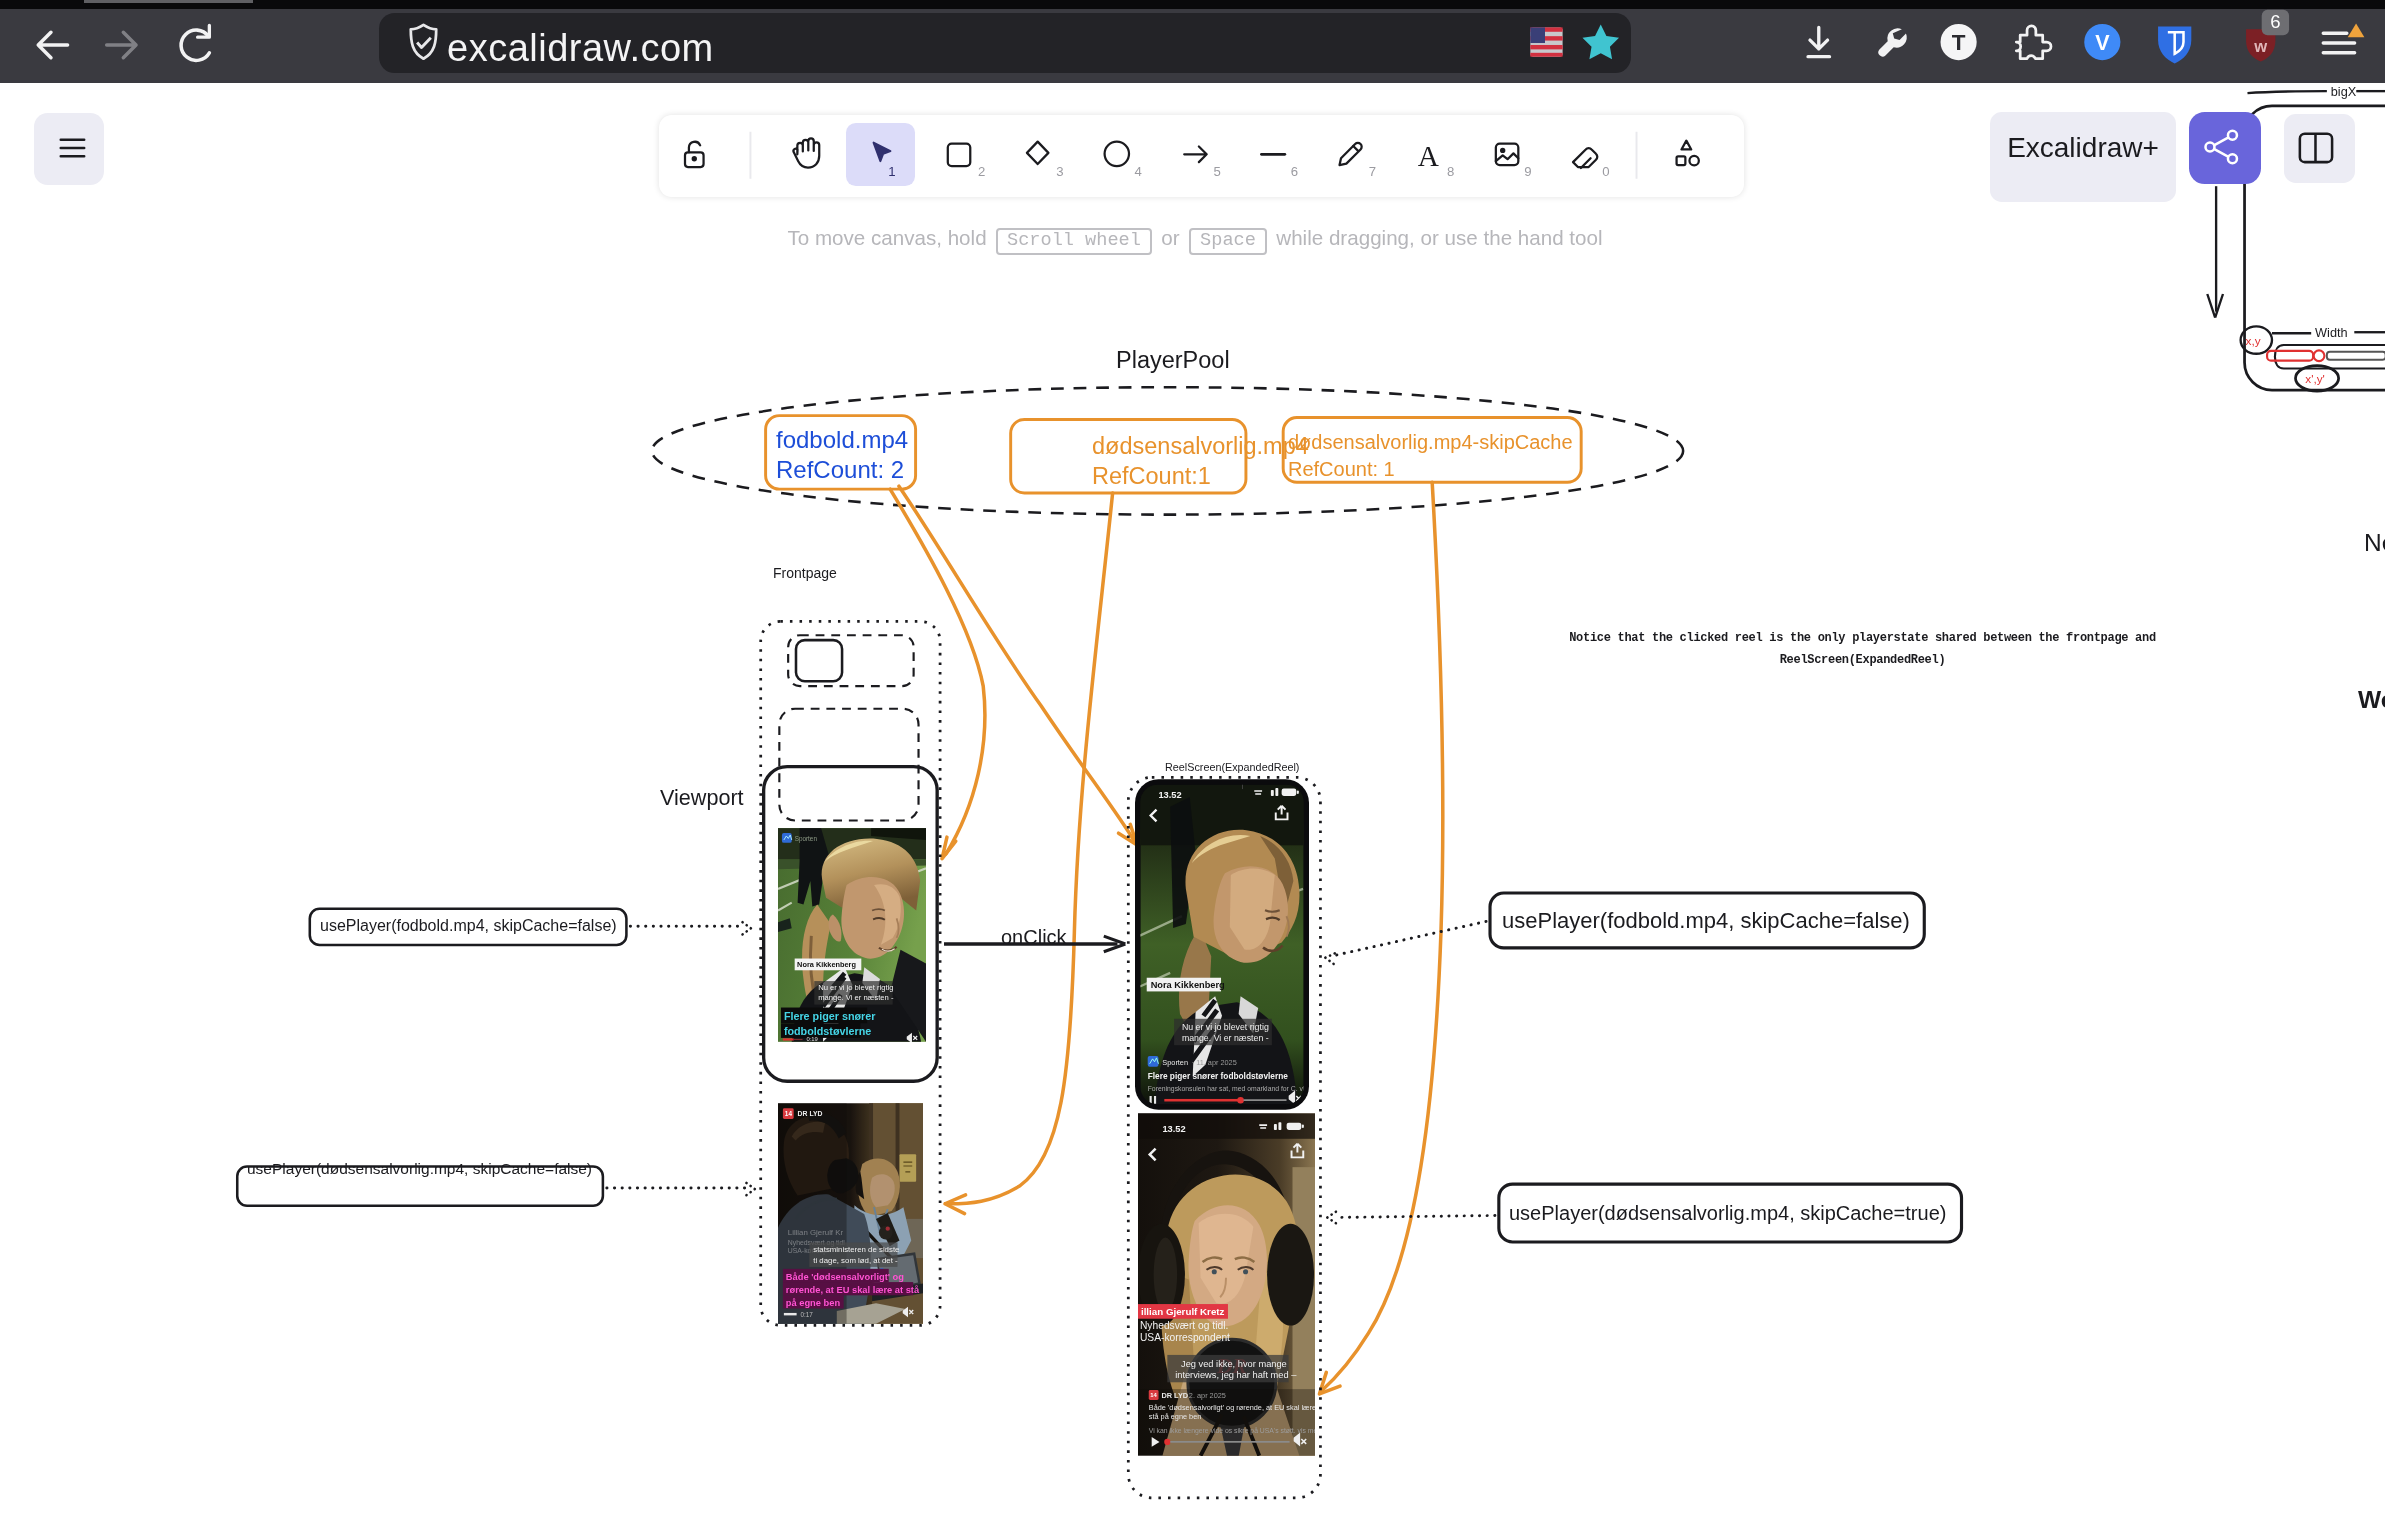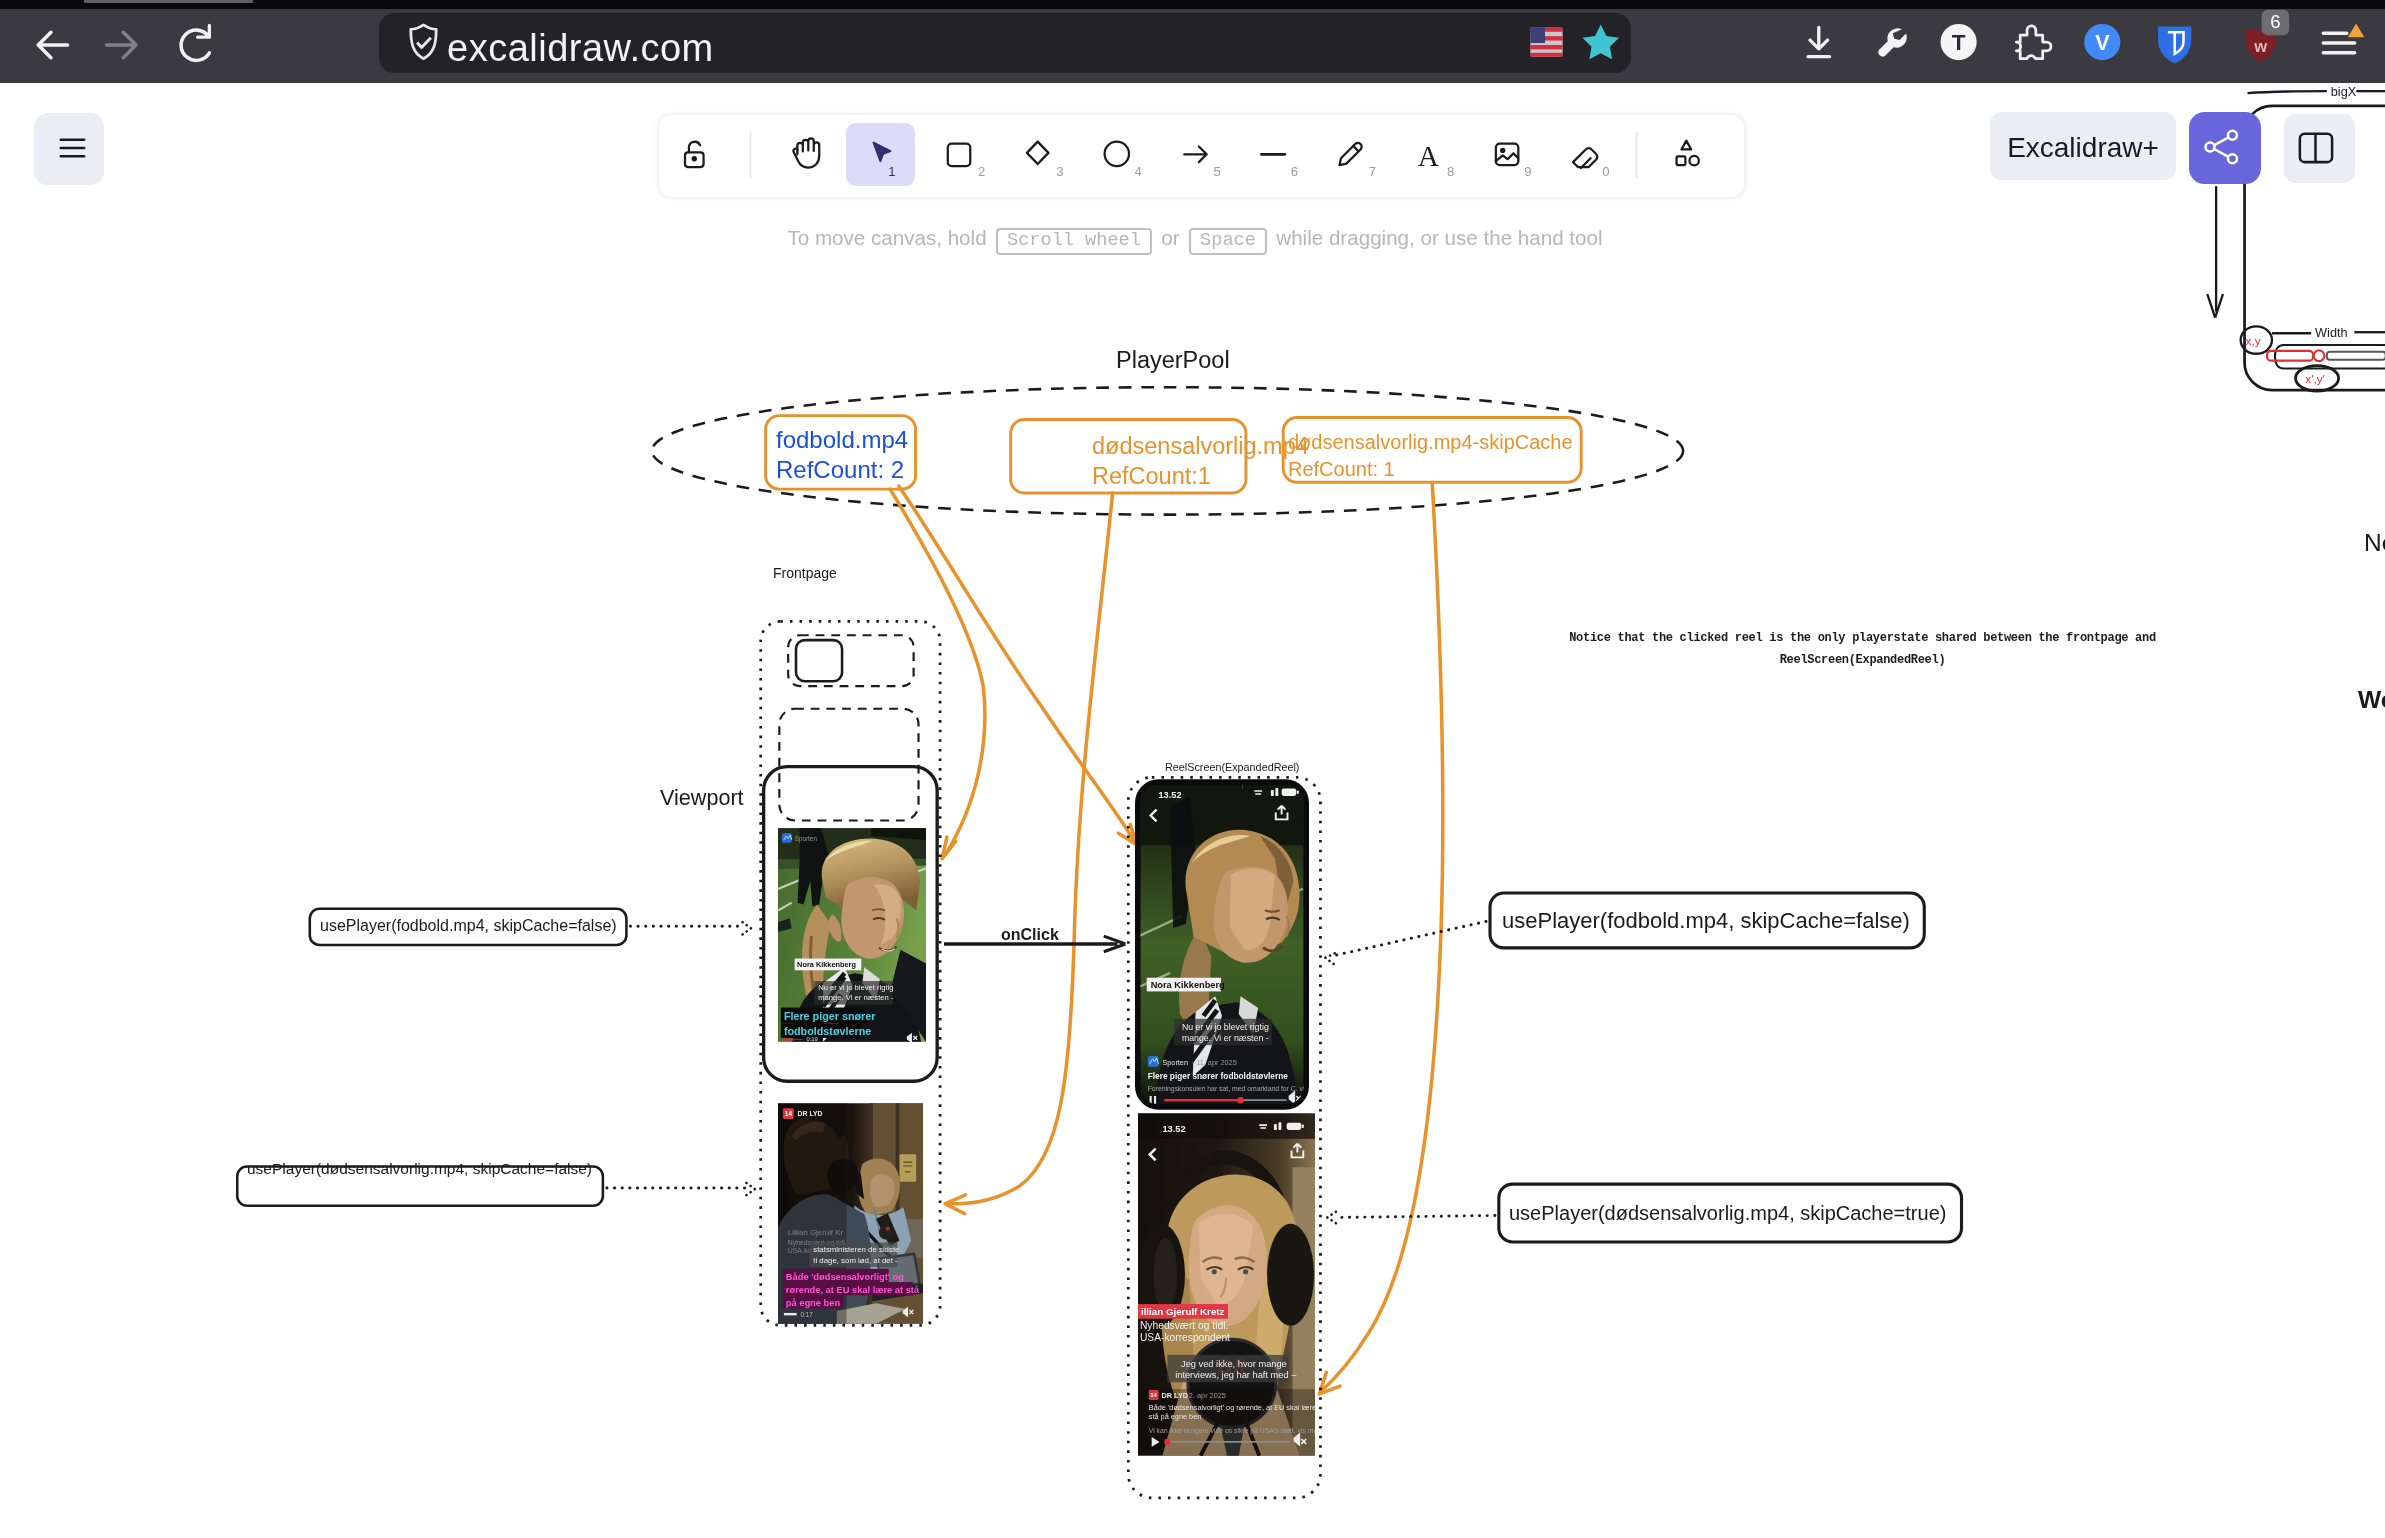--- a/index.html
+++ b/index.html
@@ -9,21 +9,21 @@
   
   #topstrip { left:0; top:0; width:2386px; height:8.8px; background:#09090b; }
   #chrome { left:0; top:8.8px; width:2386px; height:74px; background:#3a3a40; }
   #urlpill { left:379px; top:12.7px; width:1252px; height:60px; border-radius:15.7px; background:#232327; }
   #urltext { left:447px; top:26.5px; color:#f4f4f5; font-size:38px; letter-spacing:0.5px; }
   
   #hamburger { left:34px; top:113px; width:70px; height:72px; border-radius:13.7px; background:#ececf4; }
   #toolbar { left:659px; top:115px; width:1085px; height:82px; border-radius:12.7px; background:#ffffff;
      box-shadow:0 0 5.9px rgba(0,0,0,0.12); }
   #selbox { left:846px; top:123px; width:69px; height:63px; border-radius:9.8px; background:#dcdcf9; }
-  #plusbtn { left:1990px; top:112px; width:186px; height:68px; border-radius:11.8px; background:#ececf4;
+  #plusbtn { left:1990px; top:112px; width:186px; height:90px; border-radius:11.8px; background:#ececf4;
      color:#1b1b1f; font-size:28px; text-align:center; line-height:71px; }
   #sharebtn { left:2189px; top:112px; width:72px; height:72px; border-radius:15.7px; background:#6965db; }
   #librarybtn { left:2284px; top:114px; width:71px; height:69px; border-radius:11.8px; background:#ececf4; }
   #hint { left:0; top:226px; width:2390px; text-align:center; color:#b6b6ba; font-size:20.6px; }
   .kbd { display:inline-block; border:2px solid #c0c0c4; border-radius:4px; padding:0 8.8px 2px 8.8px;
      font-family:"Liberation Mono", monospace; font-size:18.6px; margin:0 3.9px; }
   
   .hd { color:#1b1b1f; white-space:nowrap; }
   .mono { font-family:"Liberation Mono", monospace; }
 </style>
@@ -534,21 +534,21 @@
   <path d="M 160 332 l 5 -4 v 11 l -5 -4 z M 167 333 l 5 5 m 0 -5 l -5 5" stroke="#eee" stroke-width="1.6" fill="#eee"></path>
 </svg>
 
 <div class="abs hd" style="left:1084px;top:347px;font-size:23.5px;margin-left:32px;">PlayerPool</div>
 <div class="abs hd" style="left:776px;top:425px;font-size:24px;color:#1d4ed8;line-height:30px;">fodbold.mp4<br>RefCount: 2</div>
 <div class="abs hd" style="left:1080px;top:431px;font-size:23.5px;color:#e8922c;line-height:30px;margin-left:12px;">dødsensalvorlig.mp4<br>RefCount:1</div>
 <div class="abs hd" style="left:1288px;top:429px;font-size:20px;color:#e8922c;line-height:26.5px;">dødsensalvorlig.mp4-skipCache<br>RefCount: 1</div>
 <div class="abs hd" style="left:773px;top:565px;font-size:14px;">Frontpage</div>
 <div class="abs hd" style="left:660px;top:785px;font-size:21.6px;">Viewport</div>
 <div class="abs hd" style="left:1165px;top:761px;font-size:10.8px;">ReelScreen(ExpandedReel)</div>
-<div class="abs hd" style="left:1001px;top:926px;font-size:16px;font-weight:bold;">onClick</div>
+<div class="abs hd" style="left:1001px;top:926px;font-size:20px;">onClick</div>
 <div class="abs hd mono" style="left:1539px;top:627px;font-size:12px;width:647px;text-align:center;line-height:22px;font-weight:600;white-space:normal;letter-spacing:-0.3px;">Notice that the clicked reel is the only playerstate shared between the frontpage and ReelScreen(ExpandedReel)</div>
 <div class="abs hd" style="left:320px;top:917px;font-size:16px;">usePlayer(fodbold.mp4, skipCache=false)</div>
 <div class="abs hd" style="left:247px;top:1160px;font-size:15.5px;">usePlayer(dødsensalvorlig.mp4, skipCache=false)</div>
 <div class="abs hd" style="left:1502px;top:908px;font-size:22px;">usePlayer(fodbold.mp4, skipCache=false)</div>
 <div class="abs hd" style="left:1509px;top:1202px;font-size:20px;">usePlayer(dødsensalvorlig.mp4, skipCache=true)</div>
 <div class="abs hd" style="left:2364px;top:529px;font-size:24.5px;">No</div>
 <div class="abs hd" style="left:2358px;top:686px;font-size:24.5px;font-weight:700;">Wel</div>
 
 
 </body></html>

